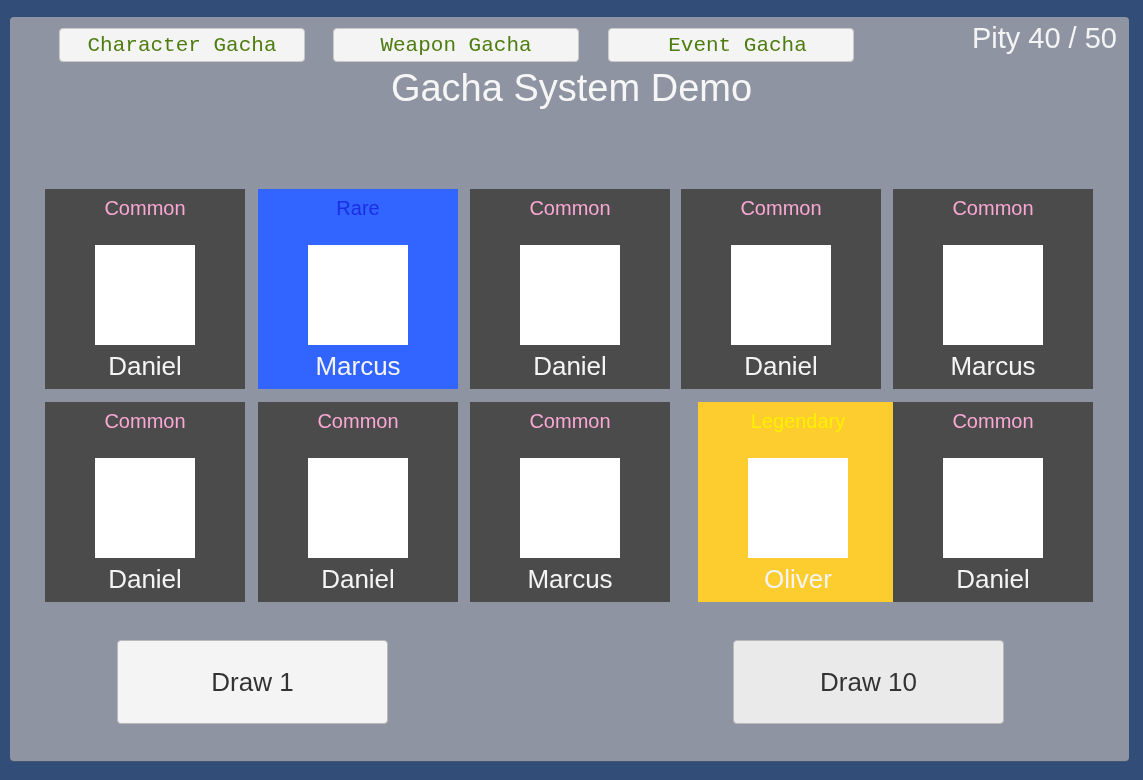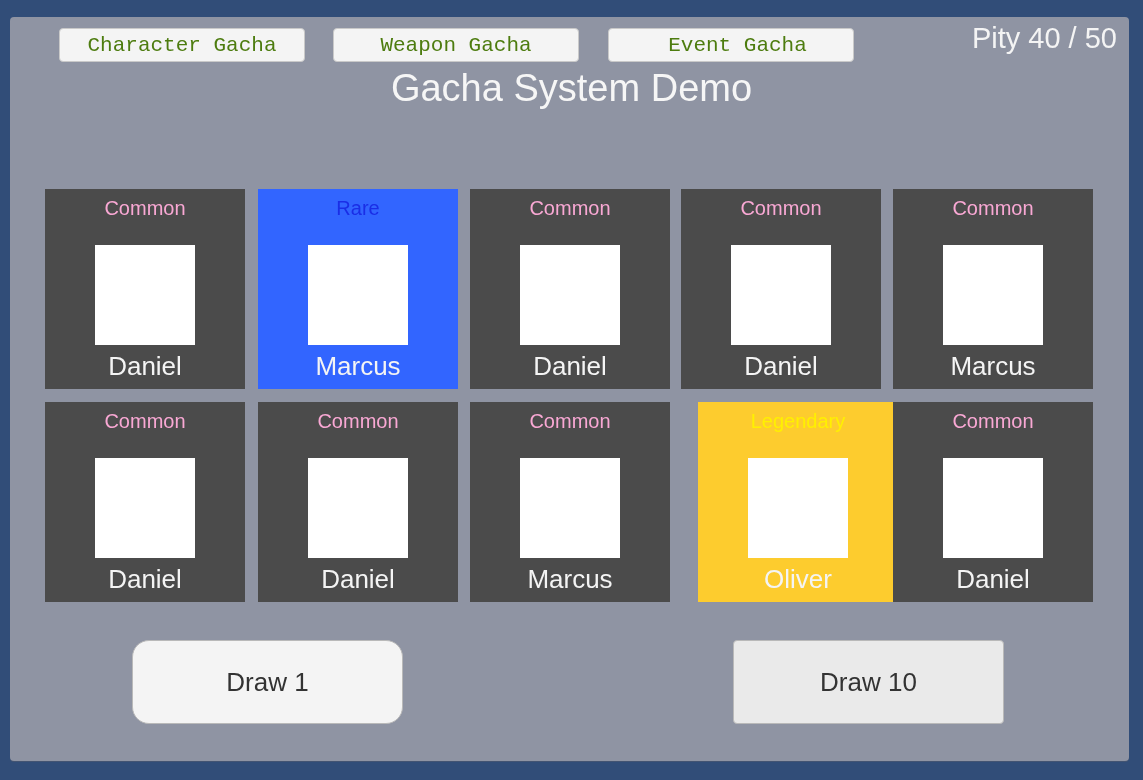--- a/index.html
+++ b/index.html
@@ -168,14 +168,14 @@
   <div class="rarity">Legendary</div>
   <div class="image"></div>
   <div class="name">Oliver</div>
 </div>
 <div class="card common" style="left:893px; top:402px;">
   <div class="rarity">Common</div>
   <div class="image"></div>
   <div class="name">Daniel</div>
 </div>
 
-<div class="draw-btn" style="left:132px; background:#f4f4f4;border-radius:17px;">Draw 1</div>
+<div class="draw-btn" style="left:117px; background:#f4f4f4;">Draw 1</div>
 <div class="draw-btn" style="left:733px; background:#eaeaea;">Draw 10</div>
 
 </body></html>

